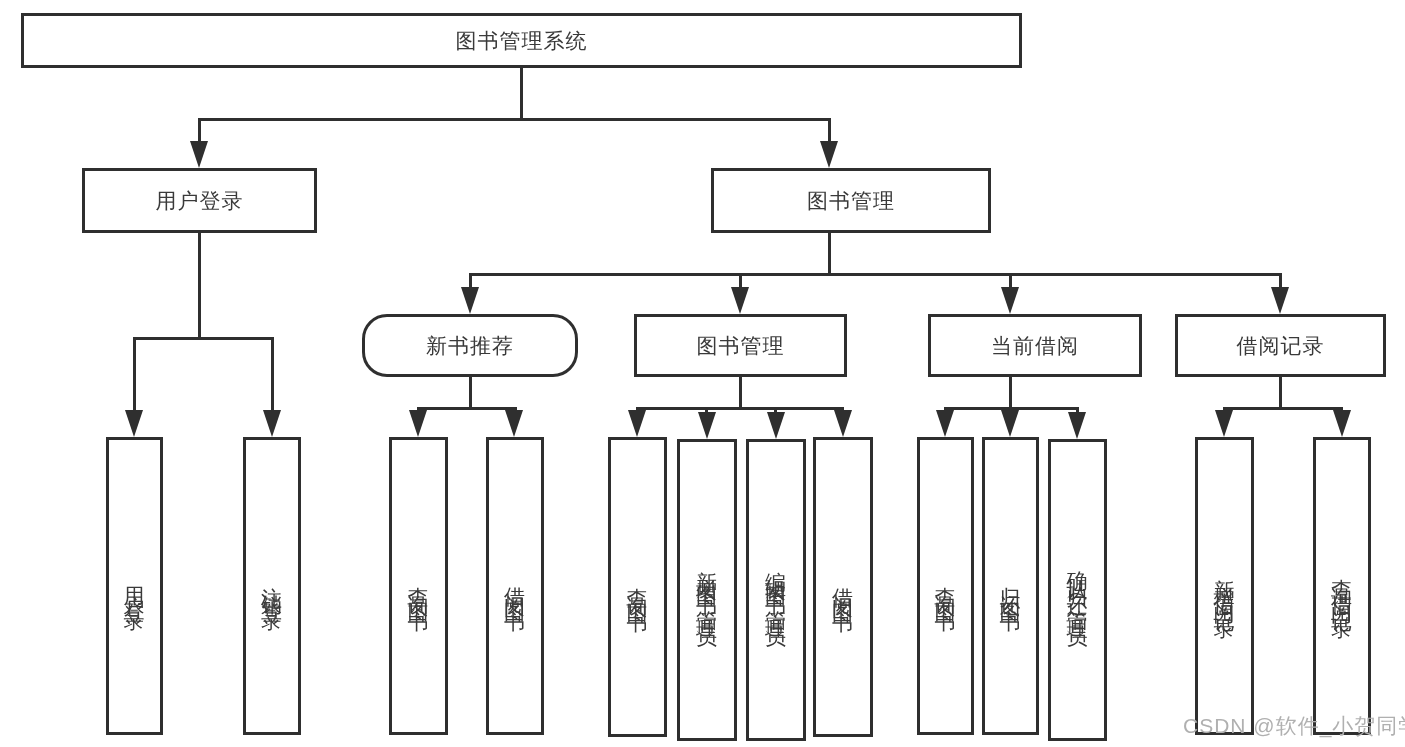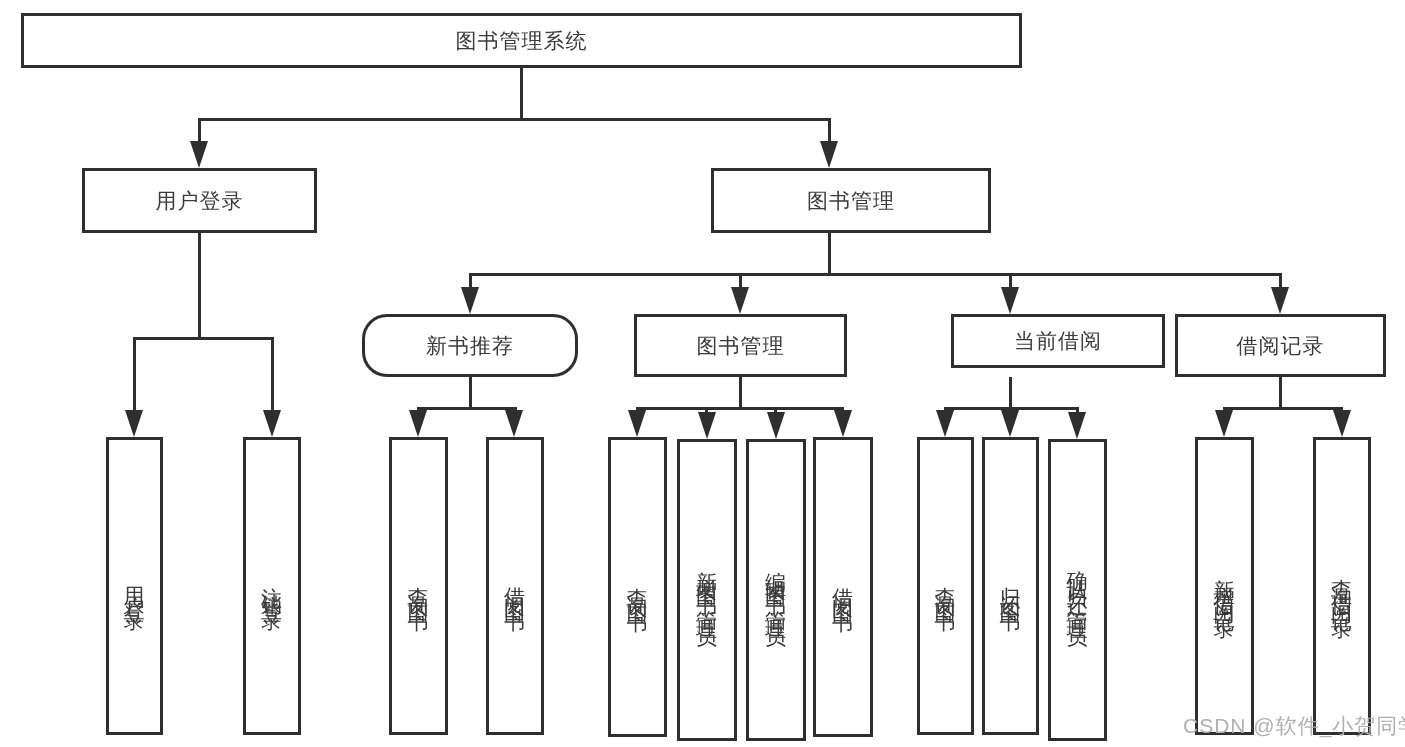--- a/index.html
+++ b/index.html
@@ -79,21 +79,21 @@
   <div class="box box-h" style="left:711px; top:168px; width:280px; height:65px;">
     <span>图书管理</span>
   </div>
 
   <div class="box box-h" style="left:362px; top:314px; width:216px; height:63px;border-radius:25px;">
     <span>新书推荐</span>
   </div>
   <div class="box box-h" style="left:634px; top:314px; width:213px; height:63px;">
     <span>图书管理</span>
   </div>
-  <div class="box box-h" style="left:951px; top:314px; width:214px; height:54px;">
+  <div class="box box-h" style="left:928px; top:314px; width:214px; height:63px;">
     <span>当前借阅</span>
   </div>
   <div class="box box-h" style="left:1175px; top:314px; width:211px; height:63px;">
     <span>借阅记录</span>
   </div>
 
   <div class="box box-v" style="left:106px; top:437px; width:57px; height:298px;">
     <span class="vtext">用户登录</span>
   </div>
   <div class="box box-v" style="left:243px; top:437px; width:58px; height:298px;">

